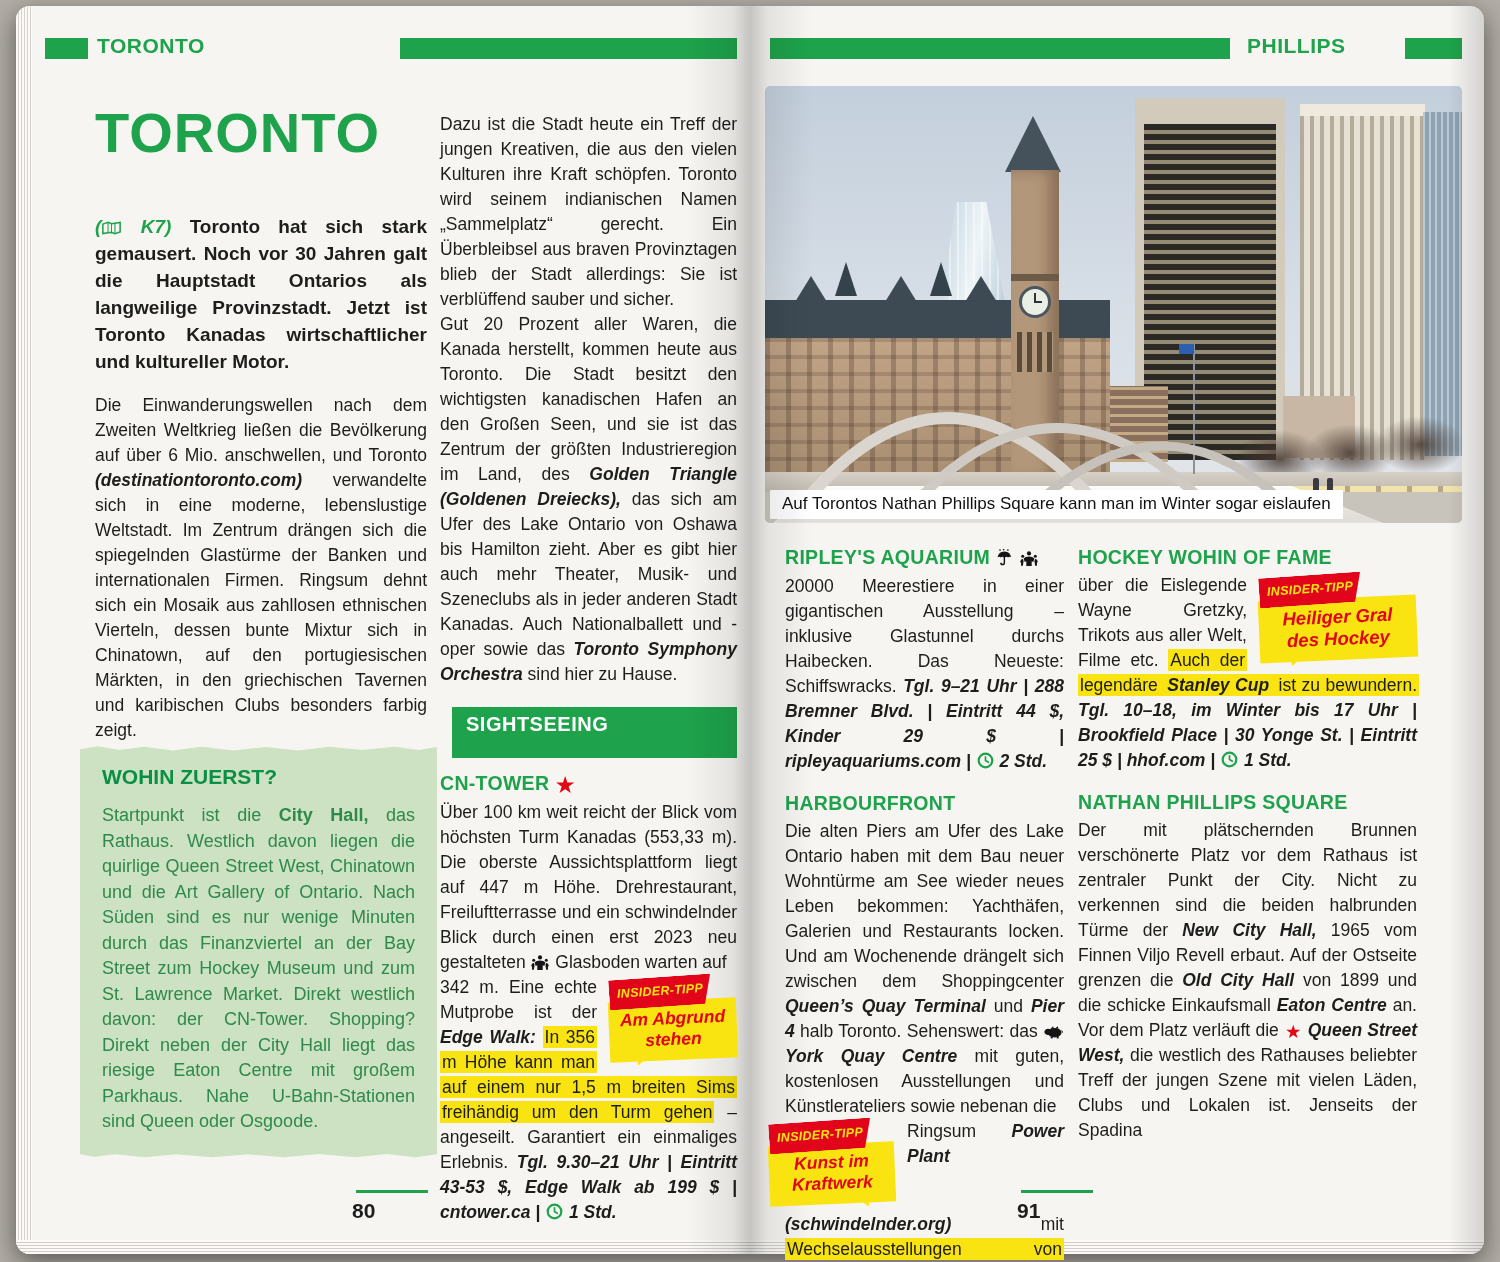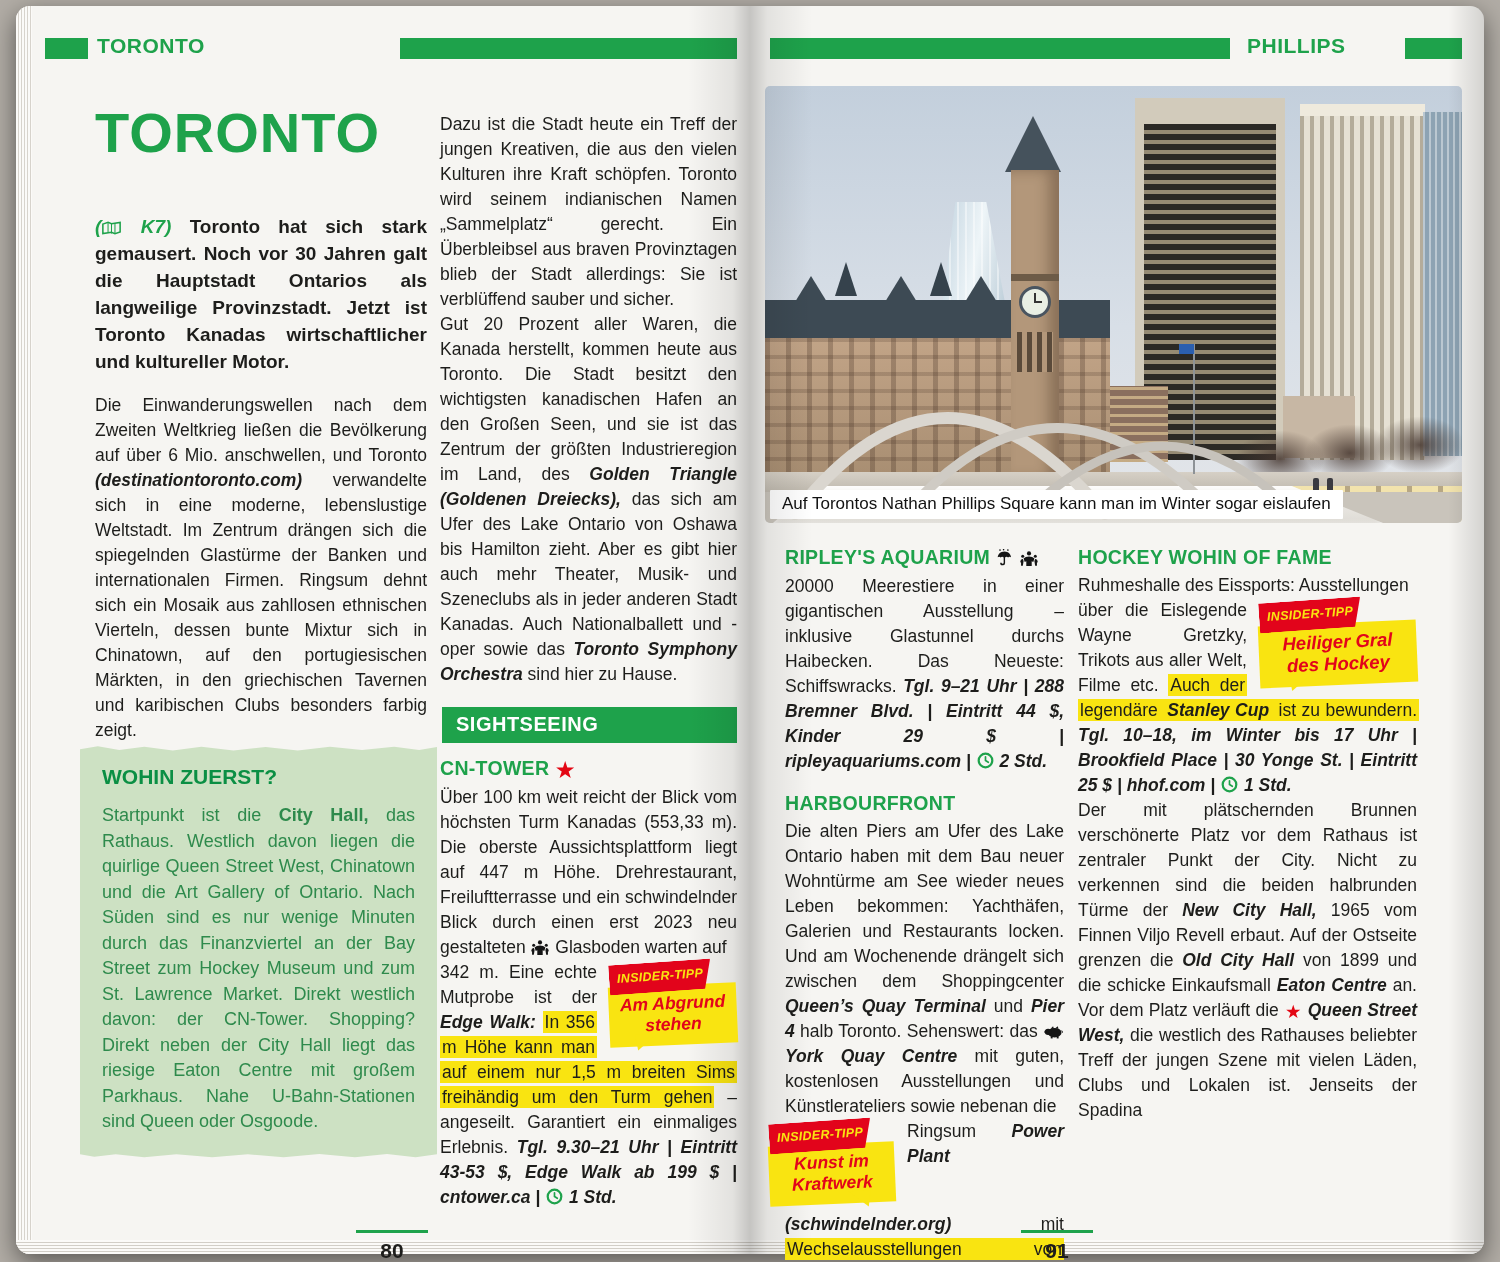--- a/index.html
+++ b/index.html
@@ -36,23 +36,23 @@
   .hl{background:#f9e411;padding:1px 2px;box-decoration-break:clone;-webkit-box-decoration-break:clone;}
   .sec-h{color:#1ea24b;font-weight:800;font-size:19.5px;letter-spacing:.3px;margin:0 0 4px 0;}
   .mt{margin-top:18px;}
   
   .wohin{position:absolute;left:35px;top:723px;width:357px;background:#cde1c3;padding:20px 22px 24px;box-sizing:border-box;
      clip-path:polygon(0% 1%,5% .3%,11% 1.2%,18% .4%,26% 1.3%,34% .4%,43% 1.3%,52% .5%,61% 1.3%,70% .4%,79% 1.2%,88% .4%,95% 1.2%,100% .5%,100% 99%,94% 99.7%,86% 98.9%,77% 99.7%,67% 98.9%,57% 99.7%,47% 99%,37% 99.7%,27% 99%,18% 99.7%,10% 99%,4% 99.6%,0% 99%);}
   .wohin .bt{color:#0b8f44;font-weight:800;font-size:21px;margin-bottom:14px;}
   .wohin .p{color:#2e8a4c;font-size:18px;line-height:25.5px;}
   
   .bar{background:#1ea24b;color:#fff;font-weight:800;font-size:20px;letter-spacing:.5px;
-       padding:6px 0 7px 14px;margin:20px 0 14px 2px;}
-  
-  .foot{position:absolute;top:1208px;width:80px;text-align:center;}
+       padding:6px 0 22px 14px;margin:20px 0 14px 12px;}
+  
+  .foot{position:absolute;top:1168px;width:80px;}
   .foot .ln{height:3px;background:#1ea24b;margin:0 4px 6px;}
   .foot .num{font-size:21px;font-weight:bold;}
   
   .tip{position:relative;z-index:3;}
   .tip.fr{float:right;margin:2px 0 8px 12px;}
   .tip.fl{float:left;margin:2px 12px 8px -16px;}
   .tip .ribbon{display:inline-block;background:#e2041b;color:#f9e411;font-weight:800;font-style:italic;
        font-size:12.5px;padding:2px 8px 3px;transform:rotate(-4deg);position:relative;z-index:2;
        clip-path:polygon(0 0,100% 0,93% 100%,0 100%);letter-spacing:.3px;}
   .tip .bubble{position:relative;background:#f9e411;color:#e2041b;font-weight:800;font-style:italic;
@@ -278,32 +278,32 @@
         <span class="tip fl tip2">
           <span class="ribbon">INSIDER-TIPP</span>
           <span class="bubble tail-br" style="display:block;">Kunst im Kraftwerk</span>
         </span>
         <span><span>Ringsum </span><span class="i">Power Plant (schwindelnder.org)</span><span> mit </span><span class="hl">Wechselausstellungen von Avantgardekunst in einem alten Kraftwerk</span></span>
       </p>
     </div>
 
     <div class="col" style="left:323px;top:524px;width:339px;">
       <div class="sec-h">HOCKEY WOHIN OF FAME</div>
-      <p class="p" style="margin:0;"><span><span>Ruhmeshalle des Eissports: Ausstellungen</span></span></p>
       <p class="p" style="margin:0;">
         <span class="tip fr tip3">
           <span class="ribbon">INSIDER-TIPP</span>
           <span class="bubble tail-bl" style="display:block;">Heiliger Gral des Hockey</span>
         </span>
         <span><span>über die Eislegende Wayne Gretzky, Trikots aus aller Welt, Filme etc. </span><span class="hl">Auch der legendäre </span><span class="hl i">Stanley Cup</span><span class="hl"> ist zu bewundern.</span><span> </span><span class="i">Tgl. 10–18, im Winter bis 17 Uhr | Brookfield Place | 30 Yonge St. | Eintritt 25 $ | hhof.com | </span><span class="ic"><svg width="17" height="17" viewBox="0 0 20 20">
                 <circle cx="10" cy="10" r="8" fill="none" stroke="#1ea24b" stroke-width="2.6"></circle>
                 <path d="M10 5.6V10l3.3 2.1" fill="none" stroke="#1ea24b" stroke-width="2" stroke-linecap="round"></path>
               </svg></span><span class="i"> 1 Std.</span></span>
       </p>
 
+      <div class="sec-h mt">NATHAN PHILLIPS SQUARE</div>
       <p class="p" style="margin:0;"><span><span>Der mit plätschernden Brunnen verschönerte Platz vor dem Rathaus ist zentraler Punkt der City. Nicht zu verkennen sind die beiden halbrunden Türme der </span><span class="i">New City Hall,</span><span> 1965 vom Finnen Viljo Revell erbaut. Auf der Ostseite grenzen die </span><span class="i">Old City Hall</span><span> von 1899 und die schicke Einkaufsmall </span><span class="i">Eaton Centre</span><span> an. Vor dem Platz verläuft die </span><span class="ic"><span class="star-glyph">★</span></span><span> </span><span class="i">Queen Street West,</span><span> die westlich des Rathauses beliebter Treff der jungen Szene mit vielen Läden, Clubs und Lokalen ist. Jenseits der Spadina</span></span></p>
     </div>
 
     <div class="foot" style="left:262px;">
       <div class="ln"></div>
       <div class="num">91</div>
     </div>
   </div>
 
   <div class="gutter"></div>

